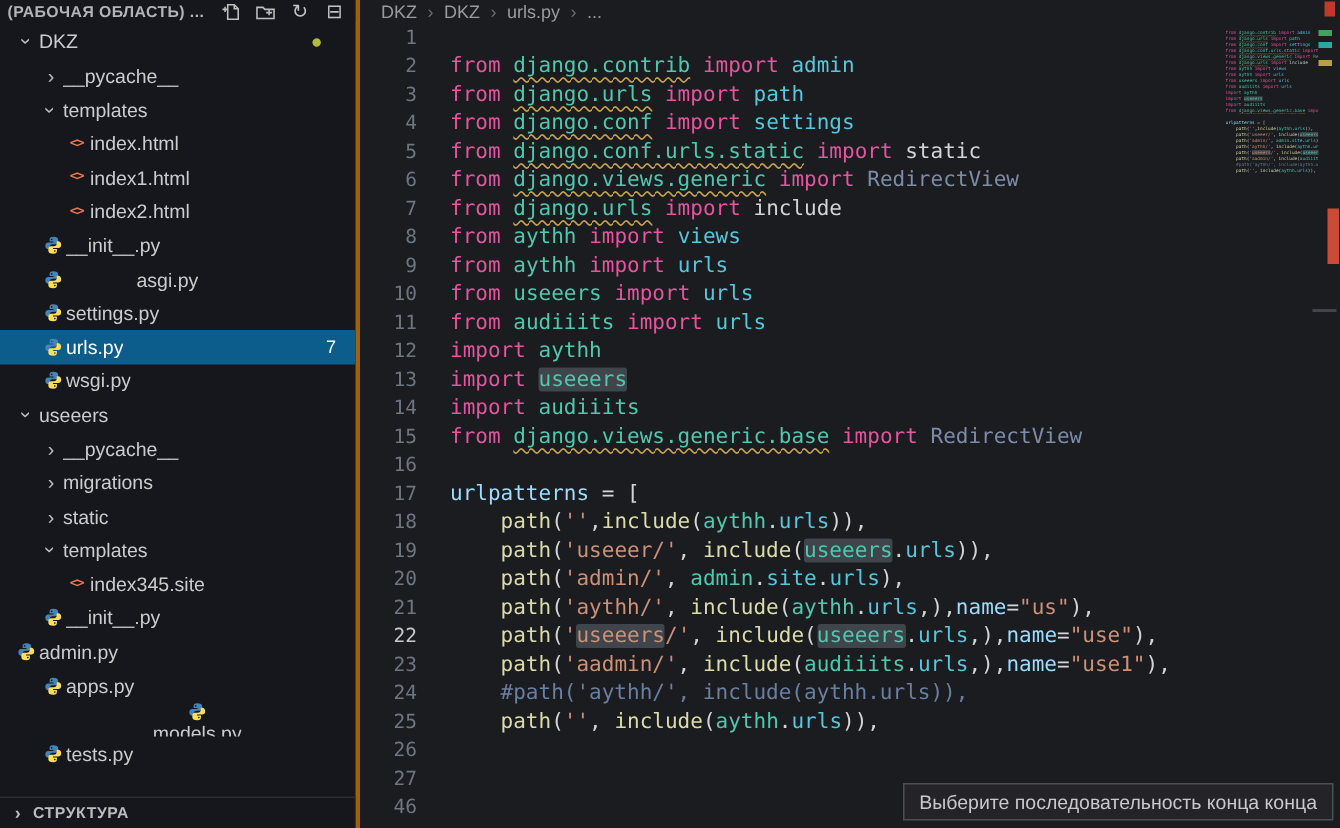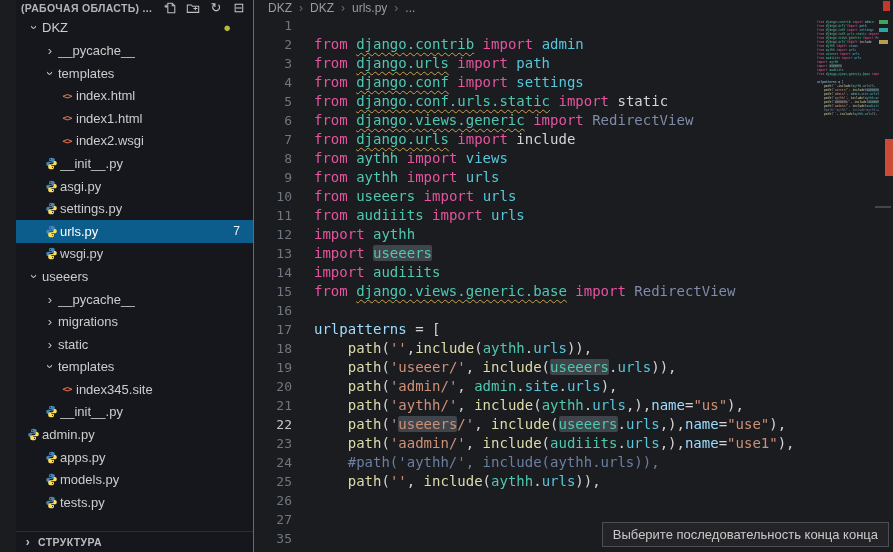--- a/index.html
+++ b/index.html
@@ -1,20 +1,20 @@
 <!DOCTYPE html>
 <html><head>
 <meta charset="utf-8">
 <style>
   html,body{margin:0;padding:0;background:#1b1c20;}
   body{width:893px;height:552px;overflow:hidden;font-family:"Liberation Sans",sans-serif;-webkit-font-smoothing:antialiased;}
   .app{display:flex;width:893px;height:552px;position:relative;}
 
   
-  .sidebar{width:237px;min-width:237px;background:#15171d;position:relative;overflow:hidden;border-right:1px solid #a16207;margin-left:16px;}
+  .sidebar{width:237px;min-width:237px;background:#15171d;position:relative;overflow:hidden;border-right:3px solid #a16207;}
   .sb-header{position:absolute;top:0;left:0;right:0;height:15px;display:flex;align-items:center;justify-content:space-between;padding:0 6px 0 5px;background:#15171d;z-index:5;}
   .sb-title{font-size:10.5px;font-weight:bold;color:#b4b4b8;letter-spacing:.3px;white-space:nowrap;overflow:hidden;}
   .sb-actions{display:flex;align-items:center;gap:7px;}
   .sb-actions .abtn{width:16px;height:16px;display:flex;align-items:center;justify-content:center;color:#c2c2c6;font-size:13px;cursor:pointer;line-height:1;}
   .tree{position:absolute;top:-6px;left:0;right:0;bottom:20px;}
   .row{height:22.6px;display:flex;align-items:center;font-size:13px;color:#cccccc;cursor:pointer;position:relative;white-space:nowrap;}
   .row.selected{background:#0c5d8c;color:#ffffff;}
   .row.dim .lbl{color:#a7a7ab;}
   .chev{width:16px;min-width:16px;text-align:center;color:#c0c0c4;font-size:13px;display:inline-block;}
   .chev.open{transform:rotate(90deg);}
@@ -125,32 +125,32 @@
         <div class="row" style="padding-left: 42px;">
           <span class="ficon">
             <span class="html-ic">&lt;&gt;</span>
           </span>
           <span class="lbl">index1.html</span>
         </div>
         <div class="row" style="padding-left: 42px;">
           <span class="ficon">
             <span class="html-ic">&lt;&gt;</span>
           </span>
-          <span class="lbl">index2.wsgi</span>
+          <span class="lbl">index2.html</span>
         </div>
         <div class="row" style="padding-left: 26px;">
           <span class="ficon">
             <svg width="13" height="13" viewBox="0 0 16 16">
               <path fill="#4584b6" d="M7.9 1C5.6 1 5 2 5 3.2V5h3.2v.7H3.9C2.5 5.7 1.5 6.7 1.5 8.4c0 1.7 1 2.8 2.4 2.8h1.2V9.4c0-1.3 1.1-2.2 2.4-2.2h2.6c1.1 0 1.9-.9 1.9-2V3.2C12 2 10.9 1 7.9 1zM6.7 2.5c.4 0 .7.3.7.7s-.3.7-.7.7-.7-.3-.7-.7.3-.7.7-.7z"></path>
               <path fill="#ffde57" d="M8.1 15c2.3 0 2.9-1 2.9-2.2V11H7.8v-.7h4.3c1.4 0 2.4-1 2.4-2.7 0-1.7-1-2.8-2.4-2.8h-1.2v1.8c0 1.3-1.1 2.2-2.4 2.2H5.9c-1.1 0-1.9.9-1.9 2v2C4 14 5.1 15 8.1 15zm1.2-1.5c-.4 0-.7-.3-.7-.7s.3-.7.7-.7.7.3.7.7-.3.7-.7.7z"></path>
             </svg>
           </span>
           <span class="lbl">__init__.py</span>
         </div>
-        <div class="row" style="padding-left: 26px;">
+        <div class="row" style="padding-left: 26px; gap: 47px;">
           <span class="ficon">
             <svg width="13" height="13" viewBox="0 0 16 16">
               <path fill="#4584b6" d="M7.9 1C5.6 1 5 2 5 3.2V5h3.2v.7H3.9C2.5 5.7 1.5 6.7 1.5 8.4c0 1.7 1 2.8 2.4 2.8h1.2V9.4c0-1.3 1.1-2.2 2.4-2.2h2.6c1.1 0 1.9-.9 1.9-2V3.2C12 2 10.9 1 7.9 1zM6.7 2.5c.4 0 .7.3.7.7s-.3.7-.7.7-.7-.3-.7-.7.3-.7.7-.7z"></path>
               <path fill="#ffde57" d="M8.1 15c2.3 0 2.9-1 2.9-2.2V11H7.8v-.7h4.3c1.4 0 2.4-1 2.4-2.7 0-1.7-1-2.8-2.4-2.8h-1.2v1.8c0 1.3-1.1 2.2-2.4 2.2H5.9c-1.1 0-1.9.9-1.9 2v2C4 14 5.1 15 8.1 15zm1.2-1.5c-.4 0-.7-.3-.7-.7s.3-.7.7-.7.7.3.7.7-.3.7-.7.7z"></path>
             </svg>
           </span>
           <span class="lbl">asgi.py</span>
         </div>
         <div class="row" style="padding-left: 26px;">
           <span class="ficon">
@@ -226,21 +226,21 @@
         </div>
         <div class="row" style="padding-left: 26px;">
           <span class="ficon">
             <svg width="13" height="13" viewBox="0 0 16 16">
               <path fill="#4584b6" d="M7.9 1C5.6 1 5 2 5 3.2V5h3.2v.7H3.9C2.5 5.7 1.5 6.7 1.5 8.4c0 1.7 1 2.8 2.4 2.8h1.2V9.4c0-1.3 1.1-2.2 2.4-2.2h2.6c1.1 0 1.9-.9 1.9-2V3.2C12 2 10.9 1 7.9 1zM6.7 2.5c.4 0 .7.3.7.7s-.3.7-.7.7-.7-.3-.7-.7.3-.7.7-.7z"></path>
               <path fill="#ffde57" d="M8.1 15c2.3 0 2.9-1 2.9-2.2V11H7.8v-.7h4.3c1.4 0 2.4-1 2.4-2.7 0-1.7-1-2.8-2.4-2.8h-1.2v1.8c0 1.3-1.1 2.2-2.4 2.2H5.9c-1.1 0-1.9.9-1.9 2v2C4 14 5.1 15 8.1 15zm1.2-1.5c-.4 0-.7-.3-.7-.7s.3-.7.7-.7.7.3.7.7-.3.7-.7.7z"></path>
             </svg>
           </span>
           <span class="lbl">apps.py</span>
         </div>
-        <div class="row" style="padding-left: 26px;">
+        <div class="row" style="padding-left: 26px; flex-direction: column;">
           <span class="ficon">
             <svg width="13" height="13" viewBox="0 0 16 16">
               <path fill="#4584b6" d="M7.9 1C5.6 1 5 2 5 3.2V5h3.2v.7H3.9C2.5 5.7 1.5 6.7 1.5 8.4c0 1.7 1 2.8 2.4 2.8h1.2V9.4c0-1.3 1.1-2.2 2.4-2.2h2.6c1.1 0 1.9-.9 1.9-2V3.2C12 2 10.9 1 7.9 1zM6.7 2.5c.4 0 .7.3.7.7s-.3.7-.7.7-.7-.3-.7-.7.3-.7.7-.7z"></path>
               <path fill="#ffde57" d="M8.1 15c2.3 0 2.9-1 2.9-2.2V11H7.8v-.7h4.3c1.4 0 2.4-1 2.4-2.7 0-1.7-1-2.8-2.4-2.8h-1.2v1.8c0 1.3-1.1 2.2-2.4 2.2H5.9c-1.1 0-1.9.9-1.9 2v2C4 14 5.1 15 8.1 15zm1.2-1.5c-.4 0-.7-.3-.7-.7s.3-.7.7-.7.7.3.7.7-.3.7-.7.7z"></path>
             </svg>
           </span>
           <span class="lbl">models.py</span>
         </div>
         <div class="row" style="padding-left: 26px;">
           <span class="ficon">
@@ -291,21 +291,21 @@
         <div class="cl"><span class="ln">18</span><span class="lc"><span class="tok p">    </span><span class="tok f">path</span><span class="tok p">(</span><span class="tok s">''</span><span class="tok p">,</span><span class="tok f">include</span><span class="tok p">(</span><span class="tok m">aythh</span><span class="tok p">.</span><span class="tok n">urls</span><span class="tok p">)),</span></span></div>
         <div class="cl"><span class="ln">19</span><span class="lc"><span class="tok p">    </span><span class="tok f">path</span><span class="tok p">(</span><span class="tok s">'useeer/'</span><span class="tok p">, </span><span class="tok f">include</span><span class="tok p">(</span><span class="tok m h">useeers</span><span class="tok p">.</span><span class="tok n">urls</span><span class="tok p">)),</span></span></div>
         <div class="cl"><span class="ln">20</span><span class="lc"><span class="tok p">    </span><span class="tok f">path</span><span class="tok p">(</span><span class="tok s">'admin/'</span><span class="tok p">, </span><span class="tok m">admin</span><span class="tok p">.</span><span class="tok n">site</span><span class="tok p">.</span><span class="tok n">urls</span><span class="tok p">),</span></span></div>
         <div class="cl"><span class="ln">21</span><span class="lc"><span class="tok p">    </span><span class="tok f">path</span><span class="tok p">(</span><span class="tok s">'aythh/'</span><span class="tok p">, </span><span class="tok f">include</span><span class="tok p">(</span><span class="tok m">aythh</span><span class="tok p">.</span><span class="tok n">urls</span><span class="tok p">,),</span><span class="tok v">name</span><span class="tok p">=</span><span class="tok s">"us"</span><span class="tok p">),</span></span></div>
         <div class="cl active"><span class="ln">22</span><span class="lc"><span class="tok p">    </span><span class="tok f">path</span><span class="tok p">(</span><span class="tok s">'</span><span class="tok s h">useeers</span><span class="tok s">/'</span><span class="tok p">, </span><span class="tok f">include</span><span class="tok p">(</span><span class="tok m h">useeers</span><span class="tok p">.</span><span class="tok n">urls</span><span class="tok p">,),</span><span class="tok v">name</span><span class="tok p">=</span><span class="tok s">"use"</span><span class="tok p">),</span></span></div>
         <div class="cl"><span class="ln">23</span><span class="lc"><span class="tok p">    </span><span class="tok f">path</span><span class="tok p">(</span><span class="tok s">'aadmin/'</span><span class="tok p">, </span><span class="tok f">include</span><span class="tok p">(</span><span class="tok m">audiiits</span><span class="tok p">.</span><span class="tok n">urls</span><span class="tok p">,),</span><span class="tok v">name</span><span class="tok p">=</span><span class="tok s">"use1"</span><span class="tok p">),</span></span></div>
         <div class="cl"><span class="ln">24</span><span class="lc"><span class="tok c">    #path('aythh/', include(aythh.urls)),</span></span></div>
         <div class="cl"><span class="ln">25</span><span class="lc"><span class="tok p">    </span><span class="tok f">path</span><span class="tok p">(</span><span class="tok s">''</span><span class="tok p">, </span><span class="tok f">include</span><span class="tok p">(</span><span class="tok m">aythh</span><span class="tok p">.</span><span class="tok n">urls</span><span class="tok p">)),</span></span></div>
         <div class="cl"><span class="ln">26</span><span class="lc"></span></div>
         <div class="cl"><span class="ln">27</span><span class="lc"></span></div>
-        <div class="cl"><span class="ln">35</span><span class="lc"></span></div>
+        <div class="cl"><span class="ln">46</span><span class="lc"></span></div>
       </div>
 
     <div class="minimap">
         <div id="mini">
           <div class="ml"></div>
           <div class="ml"><span class="tok k">from</span><span class="tok p"> </span><span class="tok m u">django.contrib</span><span class="tok p"> </span><span class="tok k">import</span><span class="tok p"> </span><span class="tok n">admin</span></div>
           <div class="ml"><span class="tok k">from</span><span class="tok p"> </span><span class="tok m u">django.urls</span><span class="tok p"> </span><span class="tok k">import</span><span class="tok p"> </span><span class="tok n">path</span></div>
           <div class="ml"><span class="tok k">from</span><span class="tok p"> </span><span class="tok m u">django.conf</span><span class="tok p"> </span><span class="tok k">import</span><span class="tok p"> </span><span class="tok n">settings</span></div>
           <div class="ml"><span class="tok k">from</span><span class="tok p"> </span><span class="tok m u">django.conf.urls.static</span><span class="tok p"> </span><span class="tok k">import</span><span class="tok p"> </span></div>
           <div class="ml"><span class="tok k">from</span><span class="tok p"> </span><span class="tok m u">django.views.generic</span><span class="tok p"> </span><span class="tok k">import</span><span class="tok p"> </span><span class="tok d">RedirectView</span></div>

